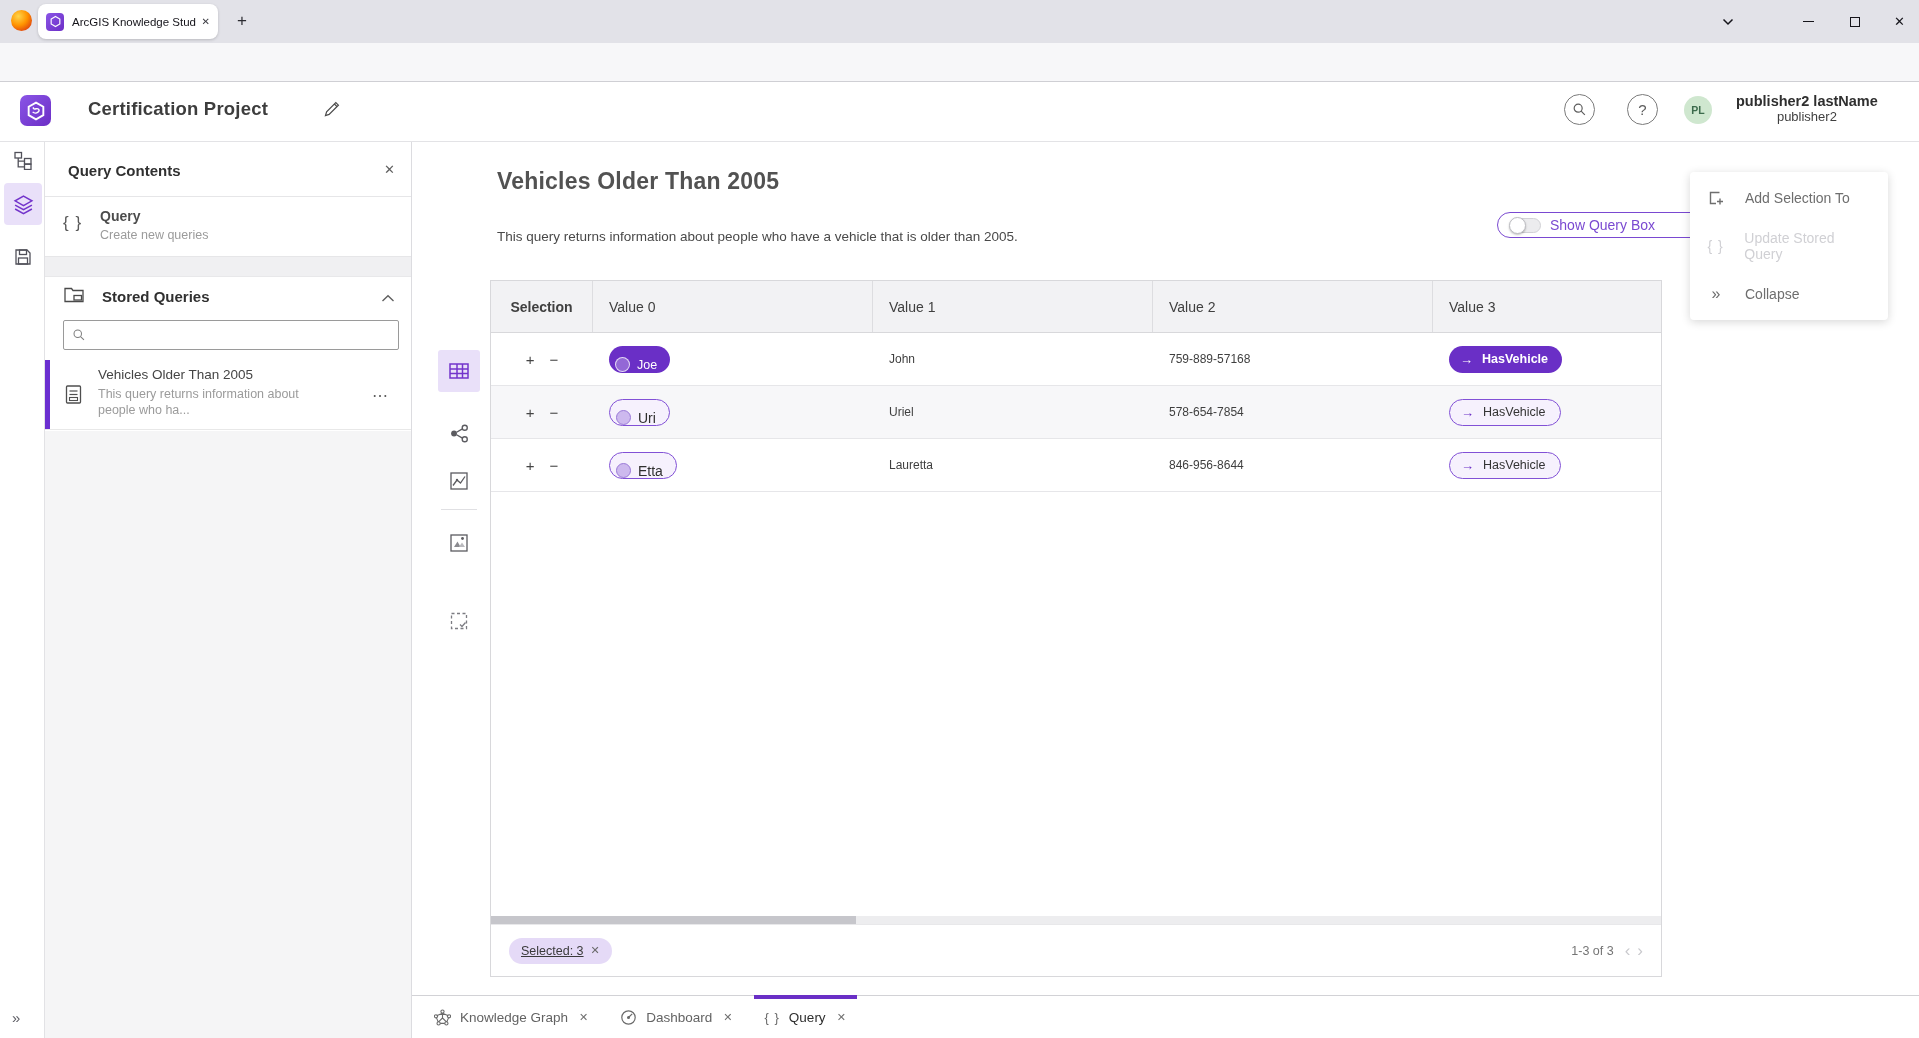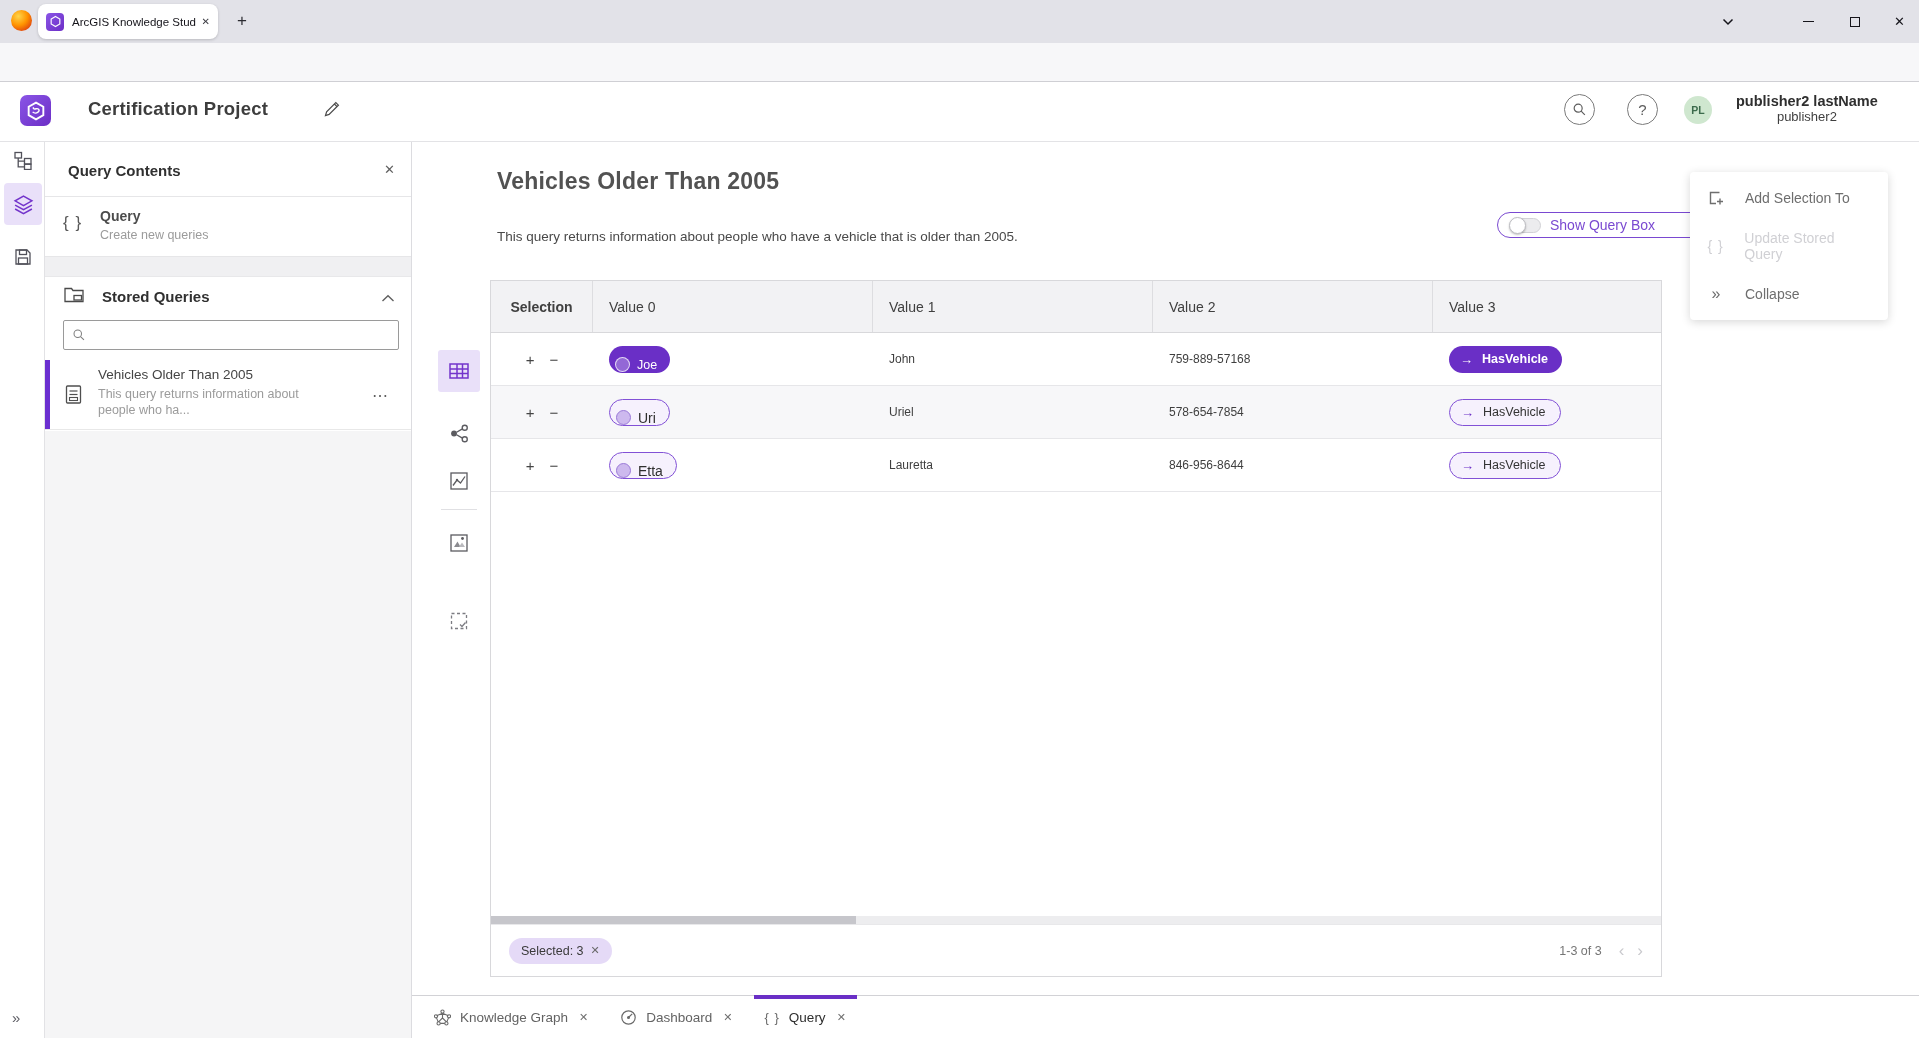--- a/index.html
+++ b/index.html
@@ -132,23 +132,23 @@
   .relchip.filled .arr,.relchip.filled .chip-label{color:#fff;}
   .relchip.filled .chip-label{font-size:12.5px;font-weight:700;}
   .relchip.outline{background:var(--chip-bg);border:1.5px solid var(--chip-border);}
   .relchip.outline .arr{color:var(--accent);}
   .relchip.outline .chip-label{color:#333;font-size:12.5px;}
   .hscroll{position:absolute;left:0;right:0;bottom:52px;height:8px;background:#ededef;}
   .hthumb{position:absolute;left:0;top:0;width:365px;height:8px;background:#c6c6cb;}
   .tfoot{position:absolute;left:0;right:0;bottom:0;height:52px;background:#fff;border-top:1px solid #e8e8ea;
     display:flex;align-items:center;justify-content:space-between;padding:0 18px;}
   .selbadge{display:inline-flex;align-items:center;height:26px;border-radius:13px;background:#e5daf7;padding:0 12px;gap:7px;}
-  .selbadge .t{font-size:12.5px;color:#3a3a3a;}
+  .selbadge .t{font-size:12.5px;color:#3a3a3a;text-decoration:underline;}
   .selbadge .x{font-size:11px;color:#6a6a6a;}
-  .pager{display:flex;align-items:center;gap:13px;}
+  .pager{display:flex;align-items:center;gap:7px;}
   .pager .range{font-size:12.5px;color:#757575;margin-right:4px;}
   .pager .pg{font-size:17px;color:#c9c9cd;line-height:1;}
 
   
   .ctxmenu{position:absolute;left:1690px;top:172px;width:198px;background:#fff;border-radius:4px;
     box-shadow:0 2px 10px rgba(0,0,0,.16);padding:2px 0;}
   .ctxitem{height:48px;display:flex;align-items:center;padding:0 16px;gap:19px;font-size:14px;color:#6e6e6e;}
   .ctxitem.disabled{color:#d0d0d4;}
   .ctxitem .cicon{width:20px;display:flex;align-items:center;justify-content:center;color:inherit;}
   .braces-glyph{font-size:14px;letter-spacing:1px;}

